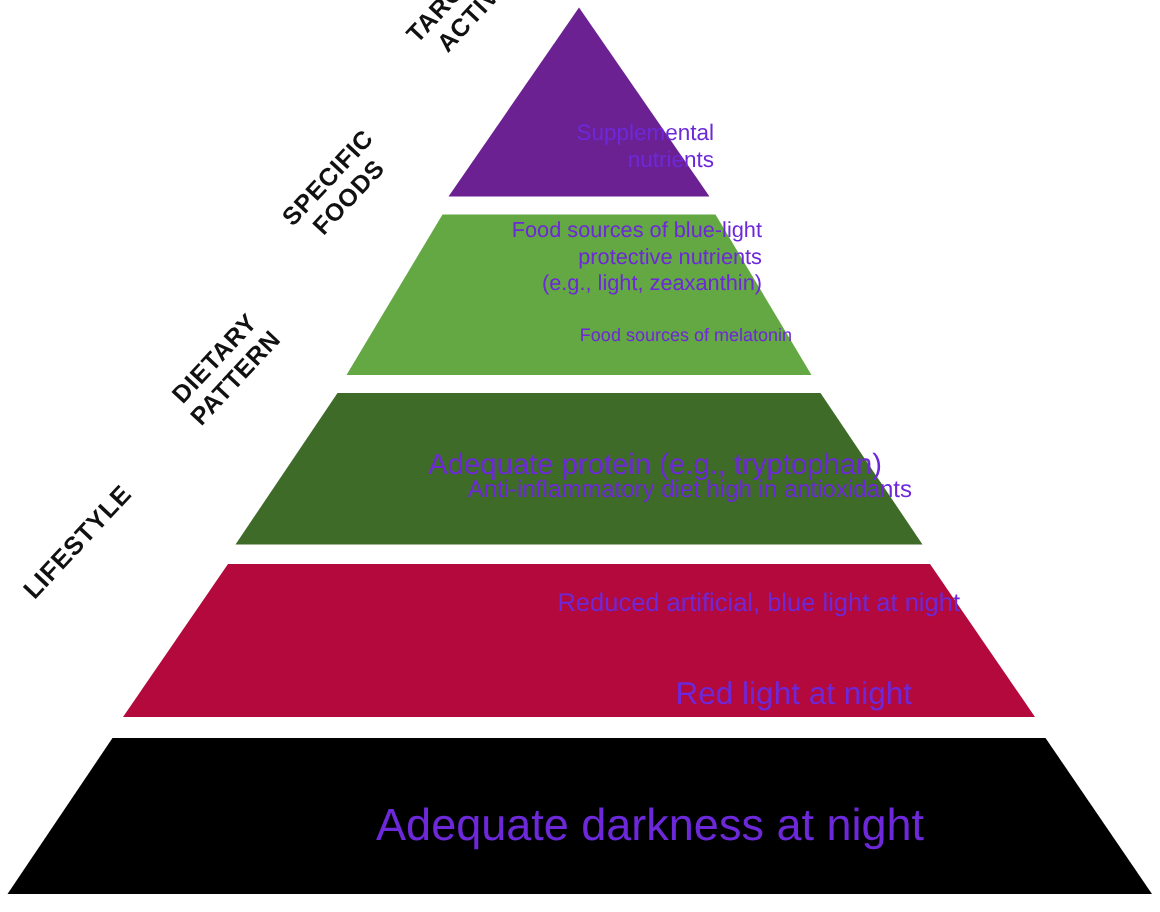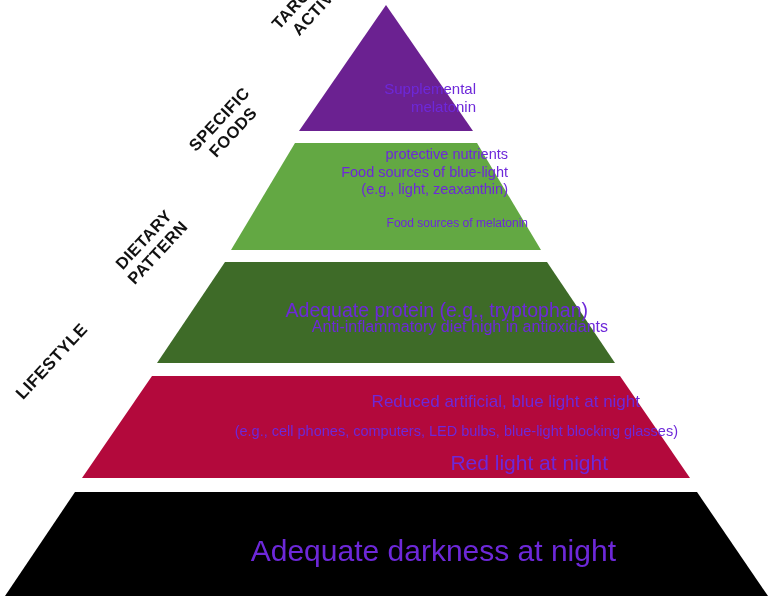--- a/index.html
+++ b/index.html
@@ -124,44 +124,41 @@
 
     <polygon points="225,262 547,262 615,363 157,363" fill="#3E6B28"></polygon>
 
     <polygon points="152,376 620,376 690,478 82,478" fill="#B3093C"></polygon>
 
     <polygon points="75,492 697,492 768,596 5,596" fill="#000000"></polygon>
   </svg>
 
   <div class="tier-text" id="t1-text">
     <span class="lbl-line">Supplemental</span>
-    <span class="lbl-line">melatonin</span>
+    <span class="lbl-line">nutrients</span>
   </div>
 
   <div class="tier-text" id="t2-text-sub">
+    <span class="lbl-line">Food sources of blue-light</span>
     <span class="lbl-line">protective nutrients</span>
-    <span class="lbl-line">Food sources of blue-light</span>
     <span class="lbl-line">(e.g., light, zeaxanthin)</span>
   </div>
   <div class="tier-text" id="t2-text-main">
     <span class="lbl-line">Food sources of melatonin</span>
   </div>
 
   <div class="tier-text" id="t3-text-a">
     <span class="lbl-line">Adequate protein (e.g., tryptophan)</span>
   </div>
   <div class="tier-text" id="t3-text-b">
     <span class="lbl-line">Anti-inflammatory diet high in antioxidants</span>
   </div>
 
   <div class="tier-text" id="t4-text-a">
     <span class="lbl-line">Reduced artificial, blue light at night</span>
-  </div>
-  <div class="tier-text" id="t4-text-b">
-    <span class="lbl-line">(e.g., cell phones, computers, LED bulbs, blue-light blocking glasses)</span>
   </div>
   <div class="tier-text" id="t4-text-c">
     <span class="lbl-line">Red light at night</span>
   </div>
 
   <div class="tier-text" id="t5-text">
     <span class="lbl-line">Adequate darkness at night</span>
   </div>
 
   <div class="side-label" id="lbl-targeted">

